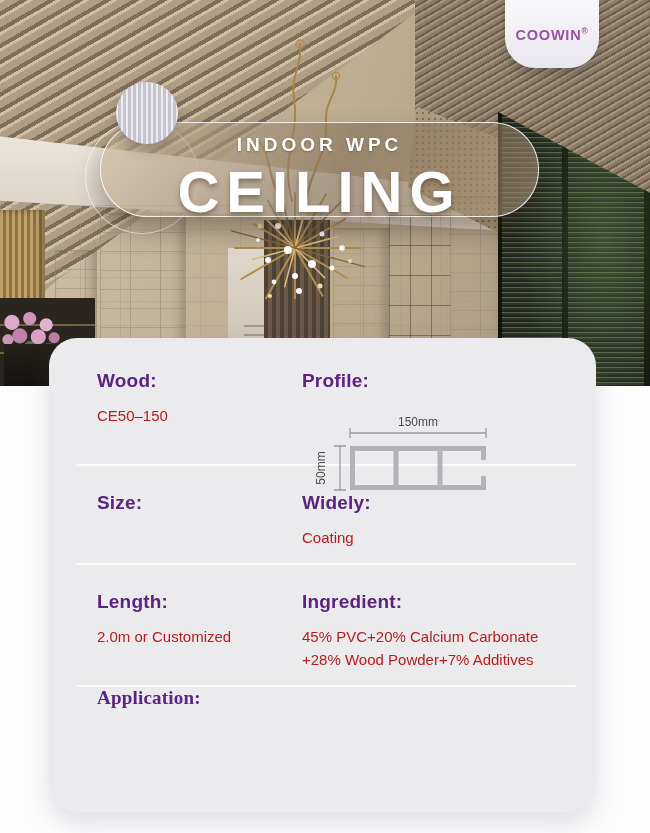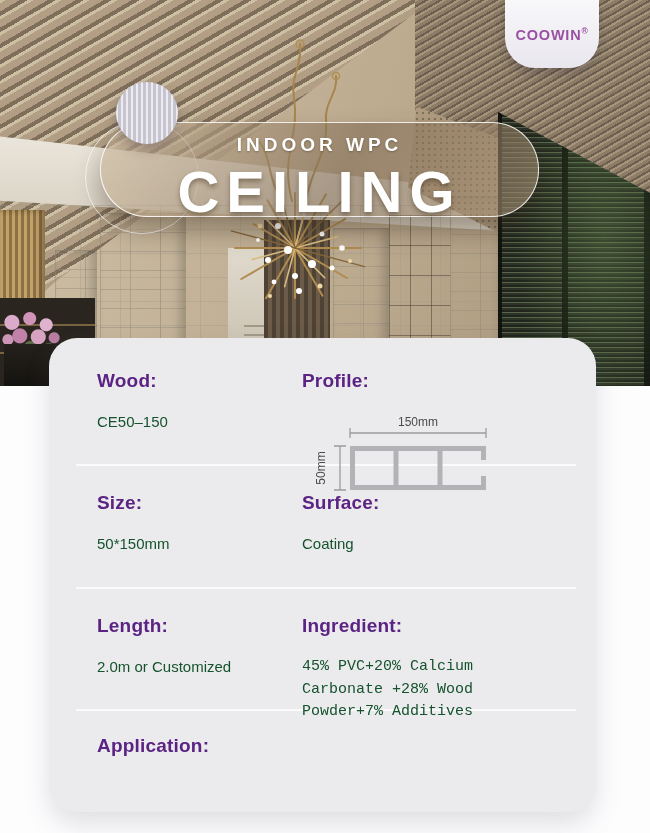--- a/index.html
+++ b/index.html
@@ -94,29 +94,29 @@
     border-radius:0 0 30px 30px;display:flex;align-items:center;justify-content:center;
     background:linear-gradient(180deg,#f8f7fa,#e9e7ee);box-shadow:0 5px 12px rgba(40,32,52,0.30);}
   .logo-text{color:#9a50a2;font-size:14.5px;font-weight:700;letter-spacing:0.8px;}
   .logo-reg{font-size:8.5px;vertical-align:super;font-weight:700;}
 
   
   .card{position:absolute;left:49px;top:338px;width:547px;height:474px;border-radius:28px;
     background:#ebeaed;z-index:10;overflow:hidden;box-shadow:0 12px 26px rgba(88,82,100,0.18);}
   .row{display:flex;box-sizing:border-box;padding-left:48px;}
   .row-1{height:126px;padding-top:32px;}
-  .row-2{height:121px;padding-top:26px;}
+  .row-2{height:97px;padding-top:26px;}
   .row-3{height:120px;padding-top:26px;}
-  .row-4{height:125px;padding-top:24px;display:block;}
+  .row-4{height:125px;display:block;font-family:Liberation Serif, serif;}
   .col1{width:205px;}
   .col2{flex:1;position:relative;}
   .divider{height:2px;background:#fbfbfc;margin:0 20px 0 27px;border-radius:1px;}
   .spec-label{color:#5b2383;font-size:19px;font-weight:700;letter-spacing:0.2px;}
-  .spec-value{color:#14532d;font-size:15px;margin-top:19px;line-height:1.5;}
-  .ing-value{width:258px;font-family:Liberation Mono, monospace;}
+  .spec-value{color:#b91c1c;font-size:15px;margin-top:13px;line-height:1.5;}
+  .ing-value{width:258px;}
   .app-value{width:496px;}
   .profile-svg{position:absolute;left:12px;top:46px;}
   .dim-text{font-size:12px;fill:#4a4a4c;font-family:"Liberation Sans",sans-serif;}
 </style>
 </head>
 <body>
 
 <div class="page">
 
   <div class="photo">
@@ -242,24 +242,23 @@
             <path d="M126 32 V72"></path>
           </g>
         </svg>
       </div>
     </div>
     <div class="divider"></div>
 
     <div class="row row-2">
       <div class="col1">
         <div class="spec-label">Size:</div>
-        <div class="spec-value">50*150mm</div>
       </div>
       <div class="col2">
-        <div class="spec-label">Surface:</div>
+        <div class="spec-label">Widely:</div>
         <div class="spec-value">Coating</div>
       </div>
     </div>
     <div class="divider"></div>
 
     <div class="row row-3">
       <div class="col1">
         <div class="spec-label">Length:</div>
         <div class="spec-value">2.0m or Customized</div>
       </div>

